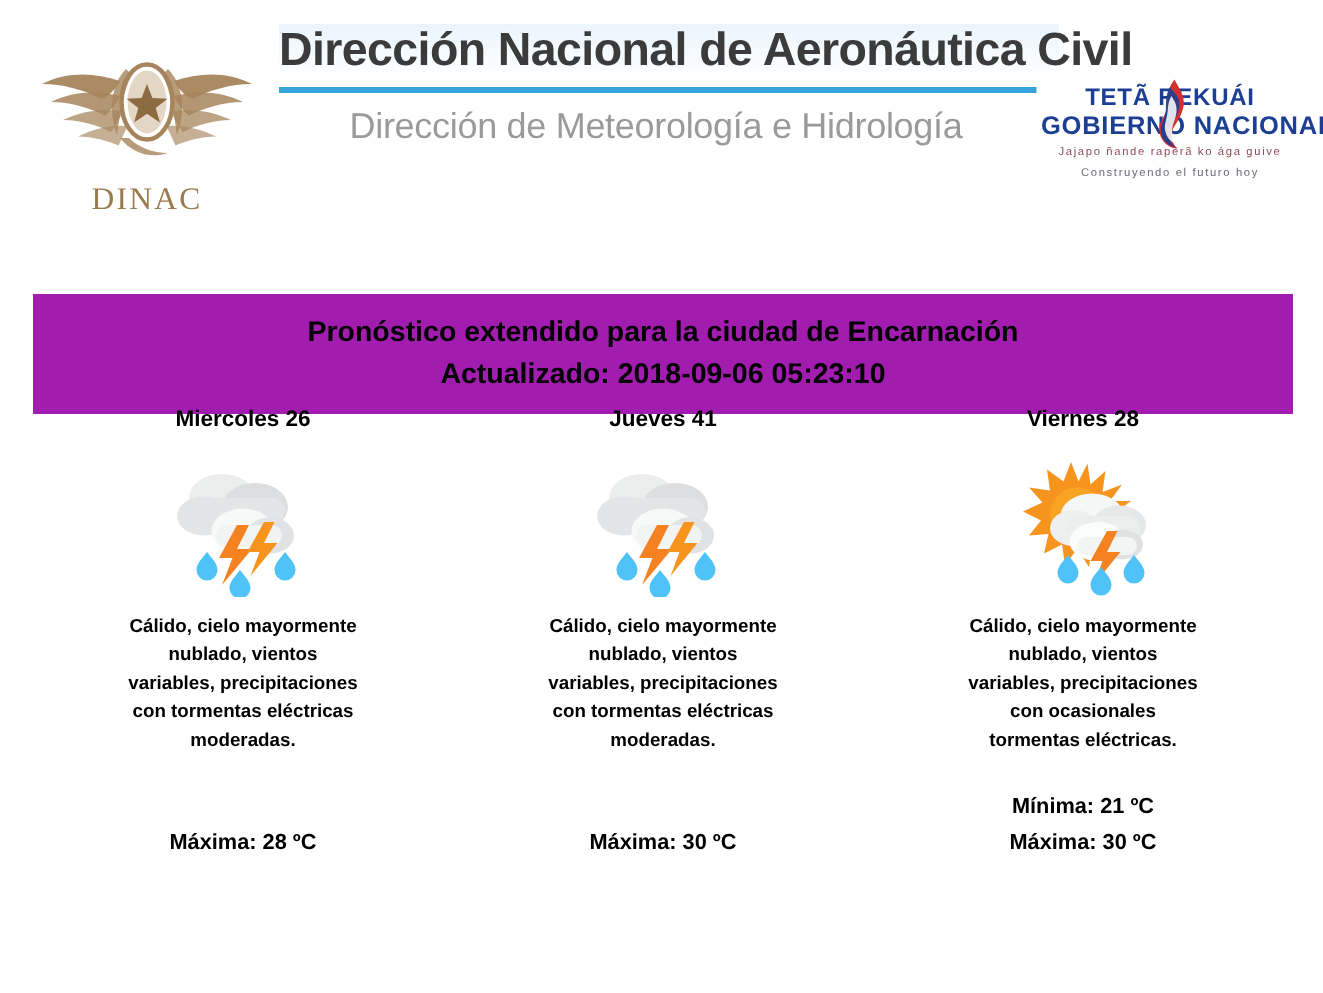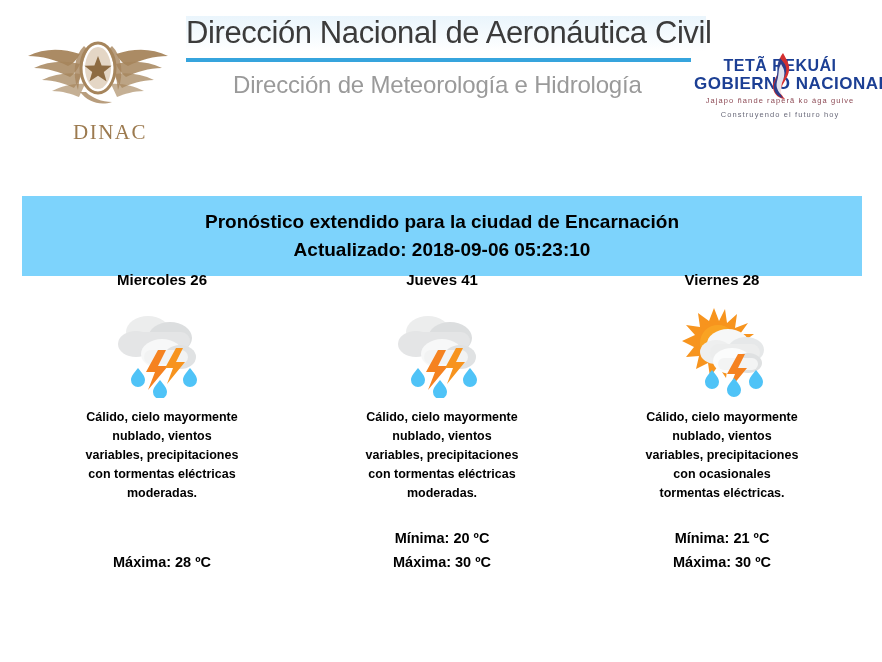--- a/index.html
+++ b/index.html
@@ -24,37 +24,37 @@
   }
   .dinac-logo {
     position: absolute;
     left: 18px; top: 22px;
     width: 160px;
     height: 125px;
   }
   .dinac-logo svg { display: block; }
   .dinac-word {
     position: absolute;
-    left: 12px; top: 98px;
+    left: 0; top: 98px;
     width: 160px;
     text-align: center;
     font-family: "Liberation Serif", serif;
     font-size: 21px;
     letter-spacing: 1.5px;
     color: #9c7a4f;
   }
 
   .header-titles {
     position: absolute;
     left: 186px; top: 16px;
     width: 520px;
   }
   .org-title {
     font-size: 31px;
-    font-weight: normal;
+    font-weight: bold;
     color: #3b3b3b;
     letter-spacing: -0.4px;
     line-height: 1.12;
     white-space: nowrap;
     background: linear-gradient(to bottom, #eaf5fc 0%, #f6fbfe 60%, #ffffff 100%);
   }
   .rule {
     margin-top: 7px;
     width: 505px;
     height: 4px;
@@ -99,21 +99,21 @@
     white-space: nowrap;
   }
   .gov-tag.second { color: #6a6a7a; }
 
   
   .banner {
     position: absolute;
     left: 22px; top: 196px;
     width: 840px;
     height: 80px;
-    background: #7dd3fc;
+    background: #a21caf;
     display: flex;
     flex-direction: column;
     align-items: center;
     justify-content: center;
   }
   .banner-line {
     font-size: 19px;
     font-weight: bold;
     color: #000000;
     line-height: 1.45;
@@ -276,21 +276,20 @@
         </g>
         <path d="M48 48 L36 70 L45 70 L38 88 L58 64 L48 64 L56 48 Z" fill="#f58220"></path>
         <path d="M66 46 L55 66 L63 66 L57 82 L75 60 L66 60 L73 46 Z" fill="#f7941e"></path>
         <path d="M28 66 C24 71 21 74 21 78 A7 7 0 0 0 35 78 C35 74 32 71 28 66 Z" fill="#4fc3f7"></path>
         <path d="M50 78 C46 83 43 86 43 90 A7 7 0 0 0 57 90 C57 86 54 83 50 78 Z" fill="#4fc3f7"></path>
         <path d="M80 66 C76 71 73 74 73 78 A7 7 0 0 0 87 78 C87 74 84 71 80 66 Z" fill="#4fc3f7"></path>
       </svg>
     </div>
     <div class="day-desc">Cálido, cielo mayormente nublado, vientos variables, precipitaciones con tormentas eléctricas moderadas.</div>
     <div class="temps">
-      <div class="temp-line">Mínima: 20 ºC</div>
       <div class="temp-line">Máxima: 30 ºC</div>
     </div>
   </div>
 
   <div class="day-col">
     <div class="day-name">Viernes 28</div>
     <div class="day-icon">
       <svg width="104" height="96" viewBox="0 0 104 96" aria-hidden="true">
         <g fill="#f7941e">
           <path d="M44 6 L49 19 L55 7 L57 21 L67 12 L65 26 L78 21 L70 32 L84 32 L73 40 L86 46 L72 49 L81 59 L67 57 L70 70 L58 62 L56 76 L48 64 L40 75 L38 61 L26 67 L29 54 L16 55 L24 45 L12 39 L25 33 L16 23 L30 25 L28 11 L39 19 Z"></path>

